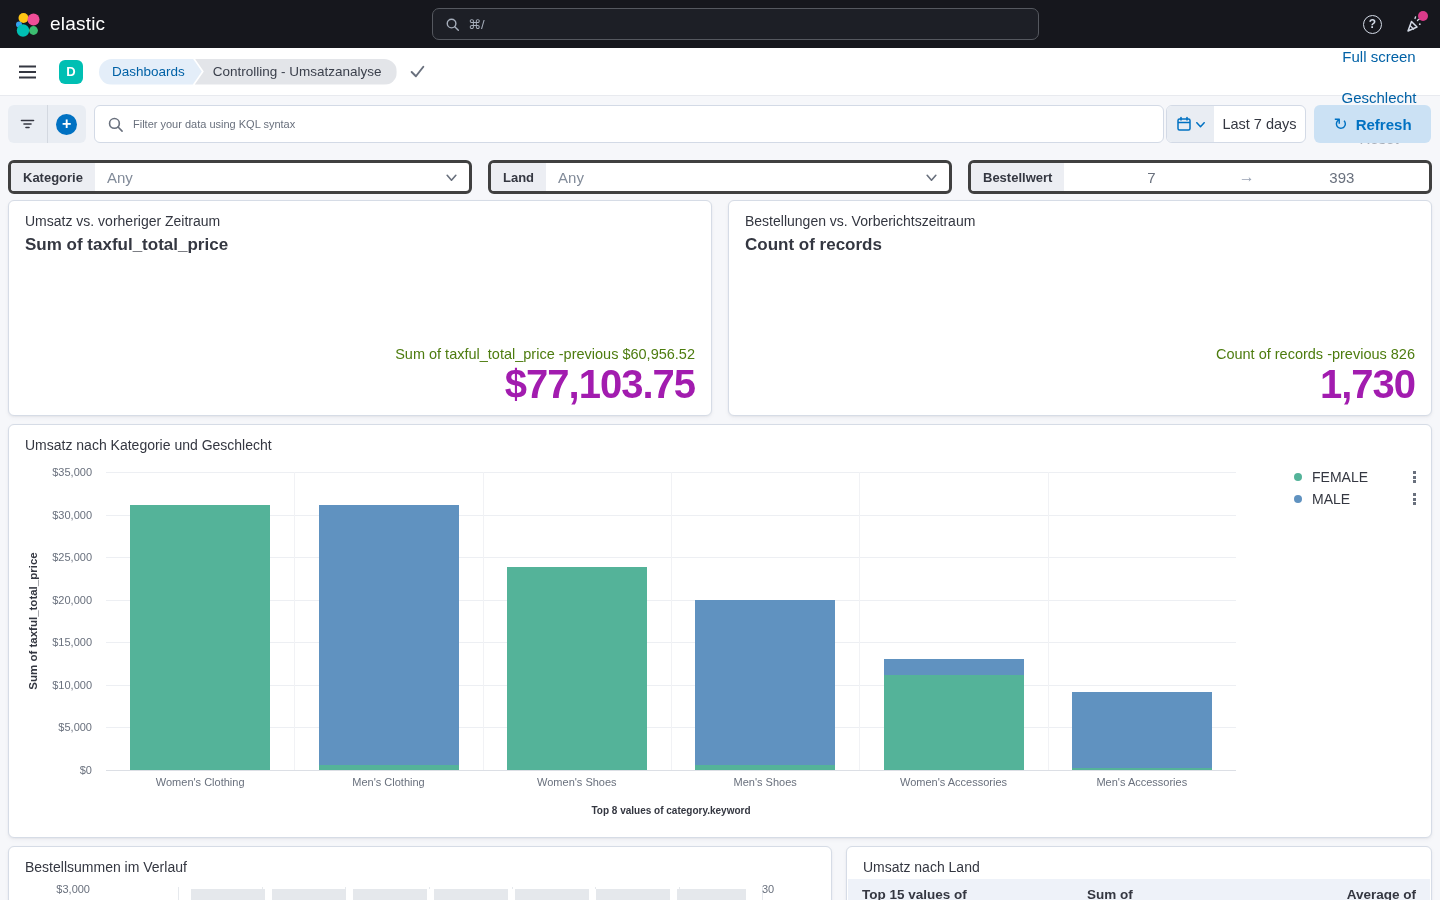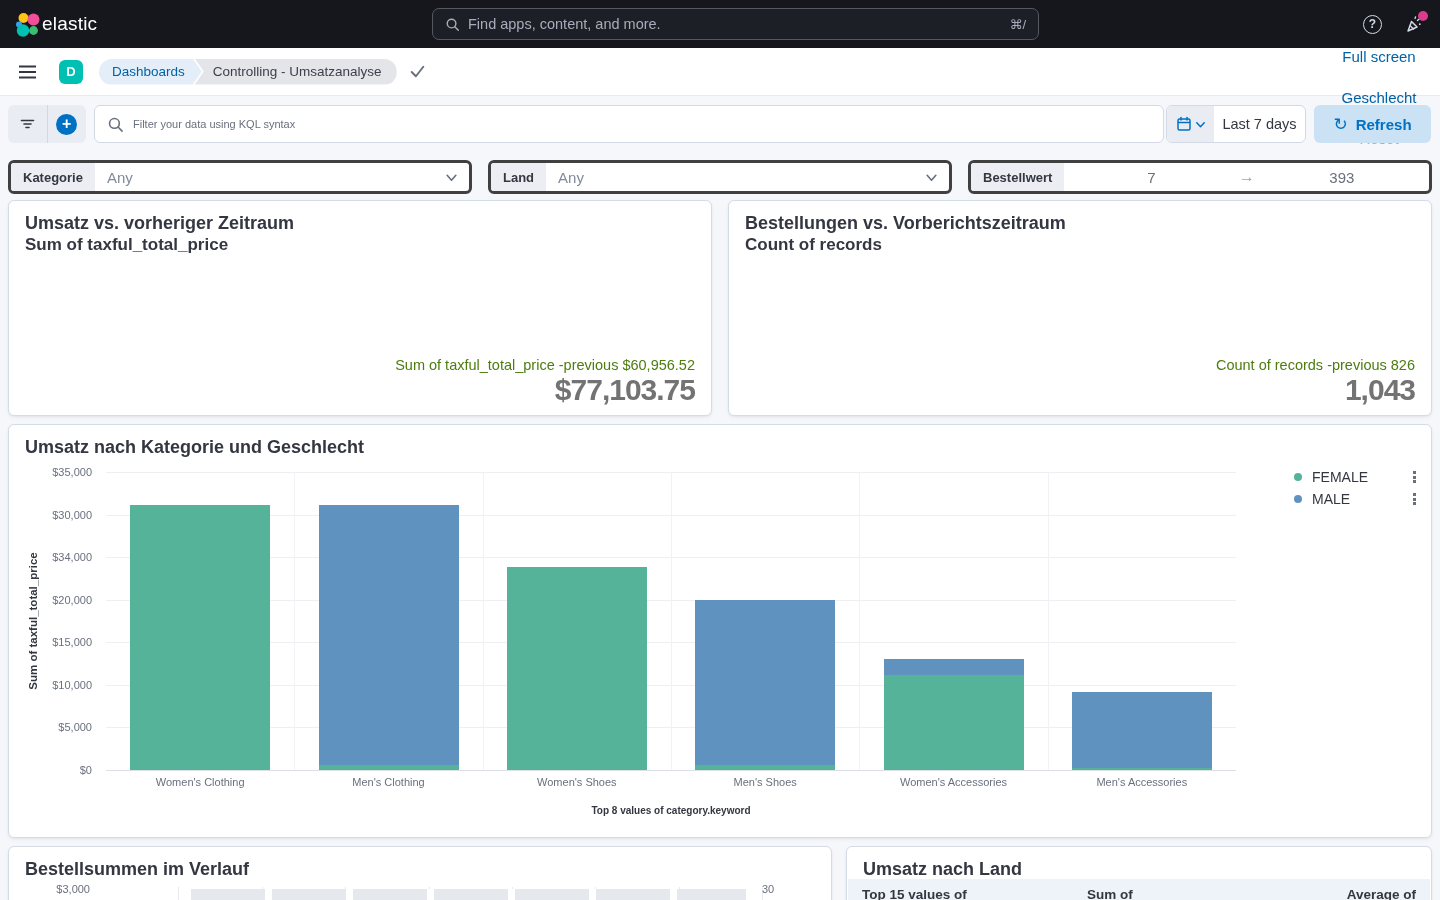--- a/index.html
+++ b/index.html
@@ -1,21 +1,21 @@
 <!DOCTYPE html>
 <html><head>
 <meta charset="utf-8">
 <style>
   * { margin:0; padding:0; box-sizing:border-box; }
   html,body { width:1440px; height:900px; font-family:"Liberation Sans","DejaVu Sans",sans-serif; background:#fff; }
   .page { position:relative; width:1440px; height:900px; background:#F6F7FA; overflow:hidden; }
 
   
   .top-header { position:absolute; top:0; left:0; width:1440px; height:48px; background:#16171D; }
-  .brand { position:absolute; left:14px; top:0; height:48px; display:flex; align-items:center; gap:1px; cursor:pointer; }
+  .brand { position:absolute; left:14px; top:0; height:48px; display:flex; align-items:center; gap:9px; cursor:pointer; }
   .brand-text { color:#FFFFFF; font-size:19px; font-weight:500; letter-spacing:.2px; }
   .global-search { position:absolute; left:432px; top:8px; width:607px; height:32px; background:#1D1F26; border:1px solid #55585F; border-radius:7px; display:flex; align-items:center; padding:0 12px; gap:8px; cursor:text; }
   .gs-placeholder { color:#A6AEBB; font-size:14.5px; flex:1; }
   .gs-shortcut { color:#A6AEBB; font-size:13px; }
   .header-icons { position:absolute; right:15px; top:0; height:48px; display:flex; align-items:center; gap:21px; }
   .help-circle { width:19px; height:19px; border:1.6px solid #D3DAE6; border-radius:50%; color:#D3DAE6; font-size:12px; font-weight:700; display:flex; align-items:center; justify-content:center; cursor:pointer; }
   .newsfeed { position:relative; width:22px; height:22px; display:flex; align-items:center; justify-content:center; cursor:pointer; }
   .notif-dot { position:absolute; top:-2px; right:-3px; width:10px; height:10px; border-radius:50%; background:#DA3B8A; }
 
   
@@ -51,28 +51,28 @@
   .controls { position:absolute; top:160px; left:8px; width:1424px; display:flex; gap:16px; }
   .control { width:464px; height:34px; background:#FFF; border:3px solid #404040; border-radius:6px; display:flex; align-items:center; overflow:hidden; }
   .control-label { height:100%; background:#ECEEF3; display:flex; align-items:center; padding:0 12px; font-size:13px; font-weight:700; color:#343741; }
   .control-value { flex:1; padding:0 12px; font-size:15px; color:#828B99; }
   .control-chevron { padding-right:11px; display:flex; cursor:pointer; }
   .range-cell { flex:1; text-align:center; font-size:15px; color:#69707D; cursor:text; }
   .range-arrow { color:#98A2B3; font-size:16px; }
 
   
   .panel { position:absolute; background:#FFF; border:1px solid #D6DCE6; border-radius:6px; box-shadow:0 1px 2px rgba(52,55,65,.06), 0 2px 5px rgba(52,55,65,.04); overflow:hidden; }
-  .panel-title { position:absolute; left:16px; top:12px; font-size:18px; font-weight:700; color:#343741; cursor:pointer; }
+  .panel-title { position:absolute; left:16px; top:12px; font-size:14px; font-weight:400; color:#343741; cursor:pointer; }
 
   .metric-panel-1 { left:8px; top:200px; width:704px; height:216px; }
   .metric-panel-2 { left:728px; top:200px; width:704px; height:216px; }
   .metric-label { position:absolute; left:16px; top:34px; font-size:17px; font-weight:700; color:#343741; }
   .metric-block { position:absolute; right:16px; bottom:10px; text-align:right; }
   .metric-secondary { font-size:14.5px; color:#4d7c0f; margin-bottom:1px; }
-  .metric-value { font-size:30px; font-weight:700; color:#737373; letter-spacing:-1px; line-height:1.05; }
+  .metric-value { font-size:40px; font-weight:700; color:#a21caf; letter-spacing:-1px; line-height:1.05; }
 
   
   .chart-panel { left:8px; top:424px; width:1424px; height:414px; }
   .y-axis-title { position:absolute; left:24px; top:196px; transform:translate(-50%,-50%) rotate(-90deg); font-size:11.5px; font-weight:700; color:#343741; white-space:nowrap; }
   .y-ticks { position:absolute; left:0; top:47px; width:90px; height:298px; }
   .y-tick { position:absolute; right:7px; transform:translateY(-50%); font-size:11px; color:#69707D; }
   .plot { position:absolute; left:97px; top:47px; width:1130px; height:298px; }
   .gl-h { position:absolute; left:0; right:0; height:1px; background:#EDEFF3; }
   .gl-h.baseline { background:#DCDFE5; }
   .gl-v { position:absolute; top:0; bottom:0; width:1px; background:#F1F2F5; }
@@ -114,21 +114,20 @@
         <circle cx="9" cy="19.5" r="6.2" fill="#00BFB3"></circle>
         <circle cx="19.5" cy="19.5" r="4.4" fill="#3CBE71"></circle>
       </svg>
       <span class="brand-text">elastic</span>
     </div>
     <div class="global-search">
       <svg width="15" height="15" viewBox="0 0 16 16">
         <circle cx="7" cy="7" r="4.6" fill="none" stroke="#A6AEBB" stroke-width="1.5"></circle>
         <line x1="10.4" y1="10.4" x2="14.2" y2="14.2" stroke="#A6AEBB" stroke-width="1.5" stroke-linecap="round"></line>
       </svg>
-      <span class="gs-placeholder">Find apps, content, and more.</span>
       <span class="gs-shortcut">⌘/</span>
     </div>
     <div class="header-icons">
       <span class="help-circle">?</span>
       <span class="newsfeed">
         <svg width="20" height="20" viewBox="0 0 20 20">
           <path d="M4 17 L7.5 7.5 L13 13 Z" fill="none" stroke="#D3DAE6" stroke-width="1.5" stroke-linejoin="round"></path>
           <line x1="6" y1="11.5" x2="10" y2="15.5" stroke="#D3DAE6" stroke-width="1.2"></line>
           <path d="M13.5 6.5 q1.5 -2 3.5 -1.5" fill="none" stroke="#D3DAE6" stroke-width="1.3" stroke-linecap="round"></path>
           <line x1="11" y1="4.5" x2="11.6" y2="2.8" stroke="#D3DAE6" stroke-width="1.3" stroke-linecap="round"></line>
@@ -252,34 +251,34 @@
       <div class="metric-secondary">Sum of taxful_total_price -previous $60,956.52</div>
       <div class="metric-value">$77,103.75</div>
     </div>
   </section>
 
   <section class="panel metric-panel-2">
     <div class="panel-title">Bestellungen vs. Vorberichtszeitraum</div>
     <div class="metric-label">Count of records</div>
     <div class="metric-block">
       <div class="metric-secondary">Count of records -previous 826</div>
-      <div class="metric-value">1,043</div>
+      <div class="metric-value">1,730</div>
     </div>
   </section>
 
   <section class="panel chart-panel">
     <div class="panel-title">Umsatz nach Kategorie und Geschlecht</div>
     <div class="y-axis-title">Sum of taxful_total_price</div>
     <div class="y-ticks" id="y-ticks">
         <div class="y-tick" style="top: 298px;">$0</div>
         <div class="y-tick" style="top: 255.429px;">$5,000</div>
         <div class="y-tick" style="top: 212.857px;">$10,000</div>
         <div class="y-tick" style="top: 170.286px;">$15,000</div>
         <div class="y-tick" style="top: 127.714px;">$20,000</div>
-        <div class="y-tick" style="top: 85.1429px;">$34,000</div>
+        <div class="y-tick" style="top: 85.1429px;">$25,000</div>
         <div class="y-tick" style="top: 42.5714px;">$30,000</div>
         <div class="y-tick" style="top: 0px;">$35,000</div>
       </div>
     <div class="plot" id="plot-area">
         <div class="gl-h baseline" style="top: 298px;"></div>
         <div class="gl-h" style="top: 255.429px;"></div>
         <div class="gl-h" style="top: 212.857px;"></div>
         <div class="gl-h" style="top: 170.286px;"></div>
         <div class="gl-h" style="top: 127.714px;"></div>
         <div class="gl-h" style="top: 85.1429px;"></div>

